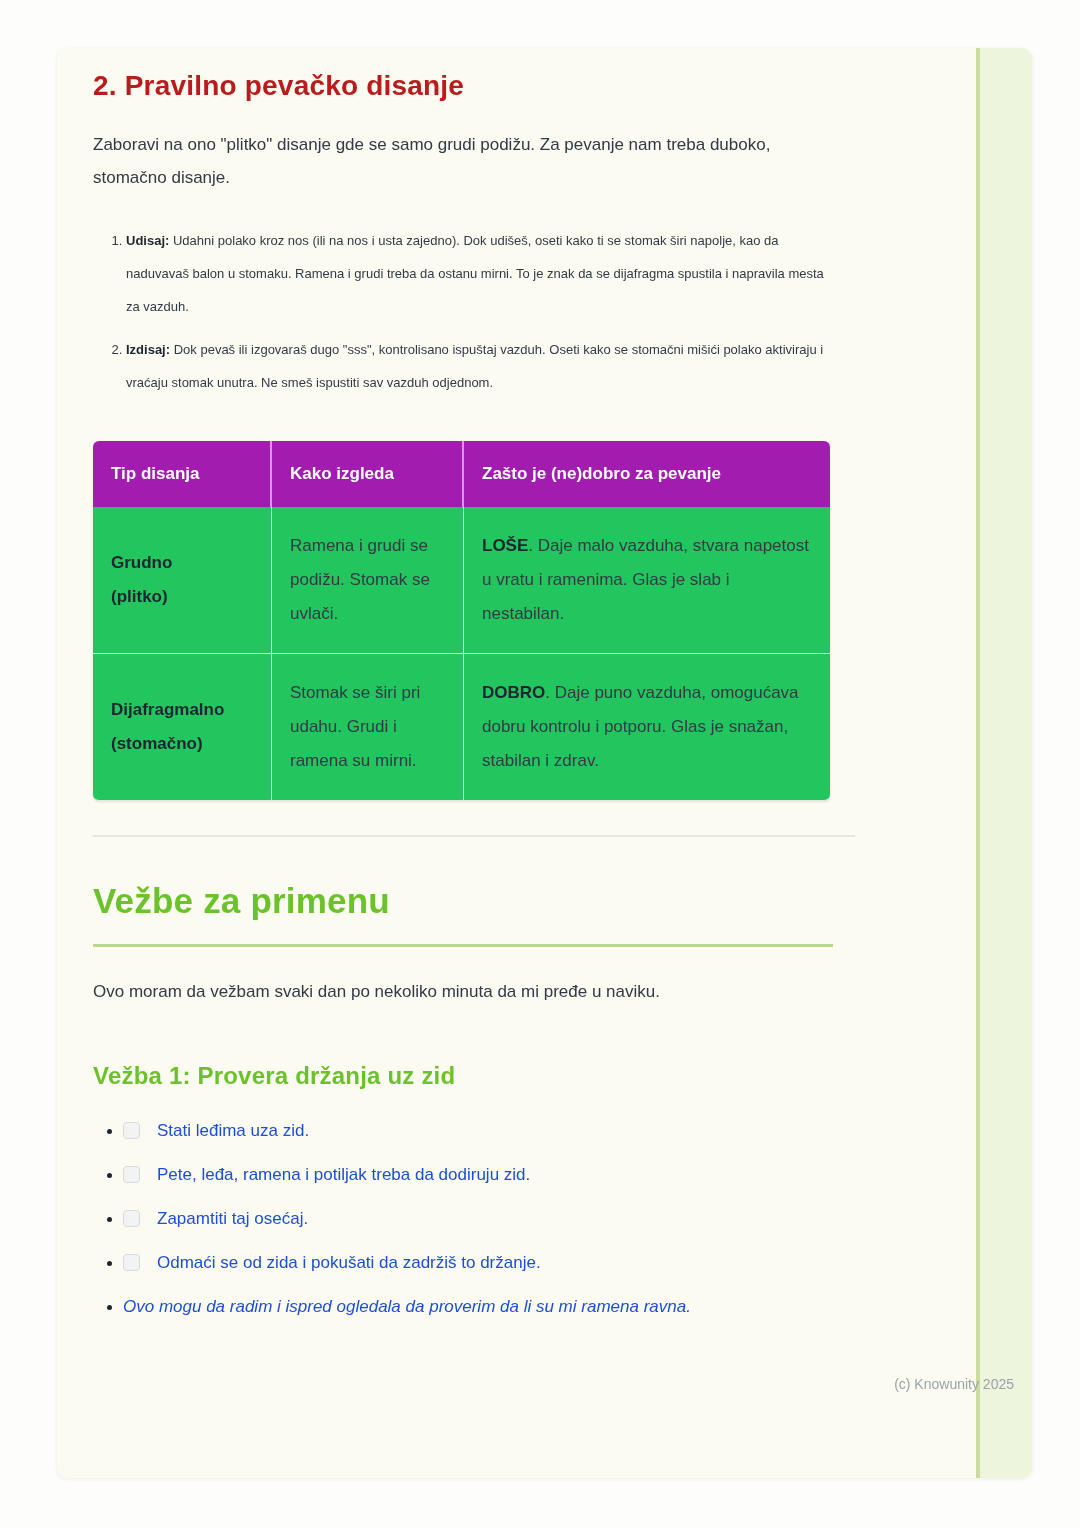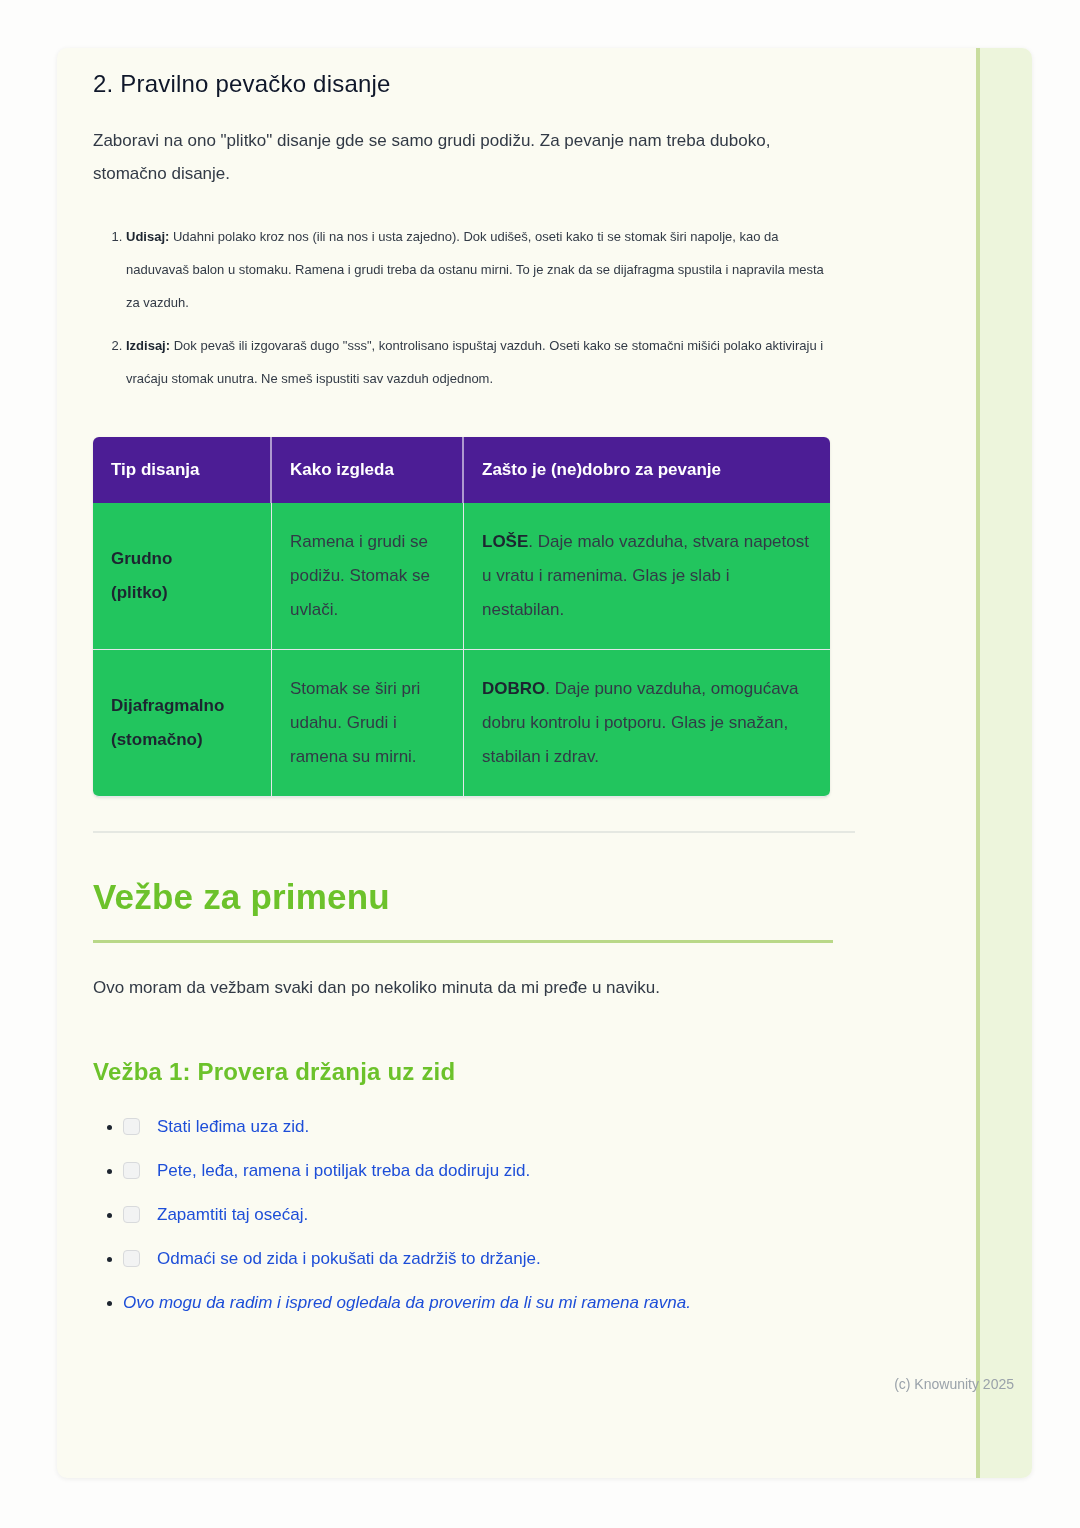--- a/index.html
+++ b/index.html
@@ -26,23 +26,23 @@
     width: 56px; height: 100%;
     background: #edf5dc;
     border-left: 4px solid #c9dd9e;
   }
   .content {
     position: relative;
     padding: 22px 0 0 36px;
     width: 776px;
   }
   h2.section-heading {
-    color: #0f172a;
-    font-size: 24px;
-    font-weight: normal;
+    color: #b91c1c;
+    font-size: 28px;
+    font-weight: bold;
     letter-spacing: 0.2px;
     margin-bottom: 26px;
   }
   p.body-text {
     font-size: 17px;
     line-height: 33px;
     width: 740px;
   }
   p.bold-lead {
     font-size: 17px;
@@ -63,21 +63,21 @@
   ol.steps li strong { color: #1d2530; }
   table.compare {
     margin-top: 42px;
     width: 737px;
     border-collapse: separate;
     border-spacing: 0;
     border-radius: 6px;
     box-shadow: 0 1px 3px rgba(0,0,0,0.10);
   }
   table.compare th {
-    background: #4c1d95;
+    background: #a21caf;
     color: #ffffff;
     font-size: 17px;
     font-weight: bold;
     text-align: left;
     padding: 23px 18px;
     border-right: 2px solid rgba(255,255,255,0.55);
   }
   table.compare th:last-child { border-right: none; }
   table.compare th:first-child { border-top-left-radius: 6px; }
   table.compare th:last-child { border-top-right-radius: 6px; }

